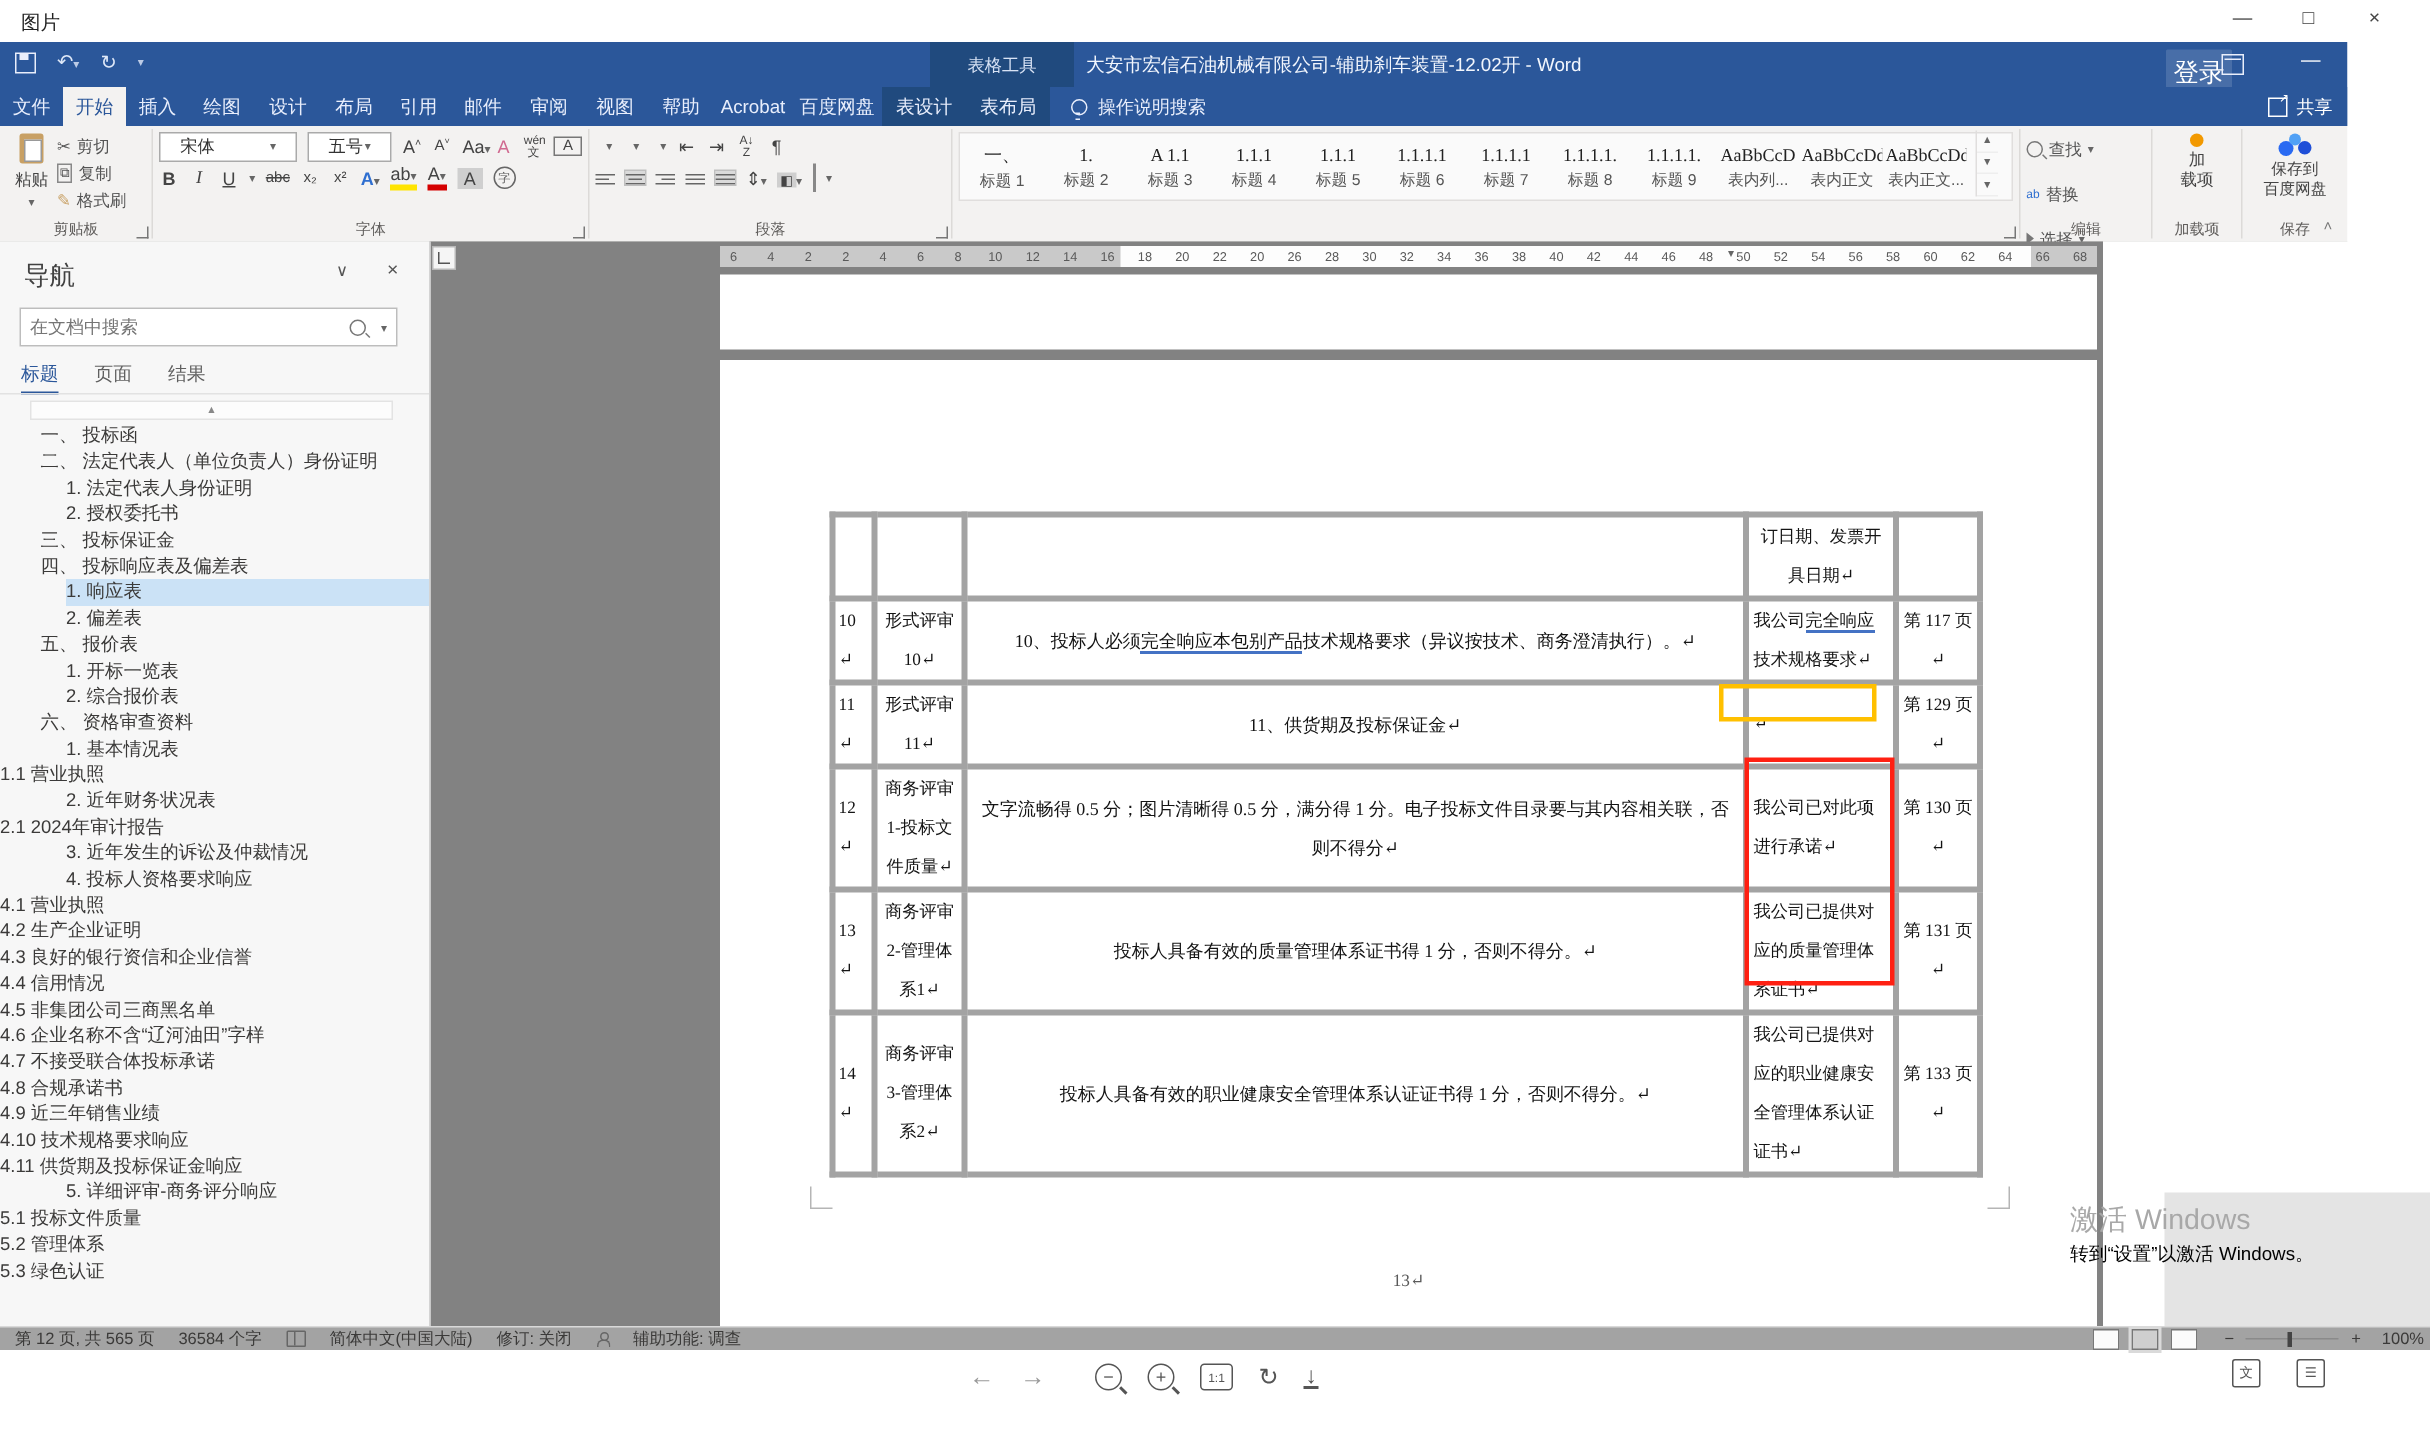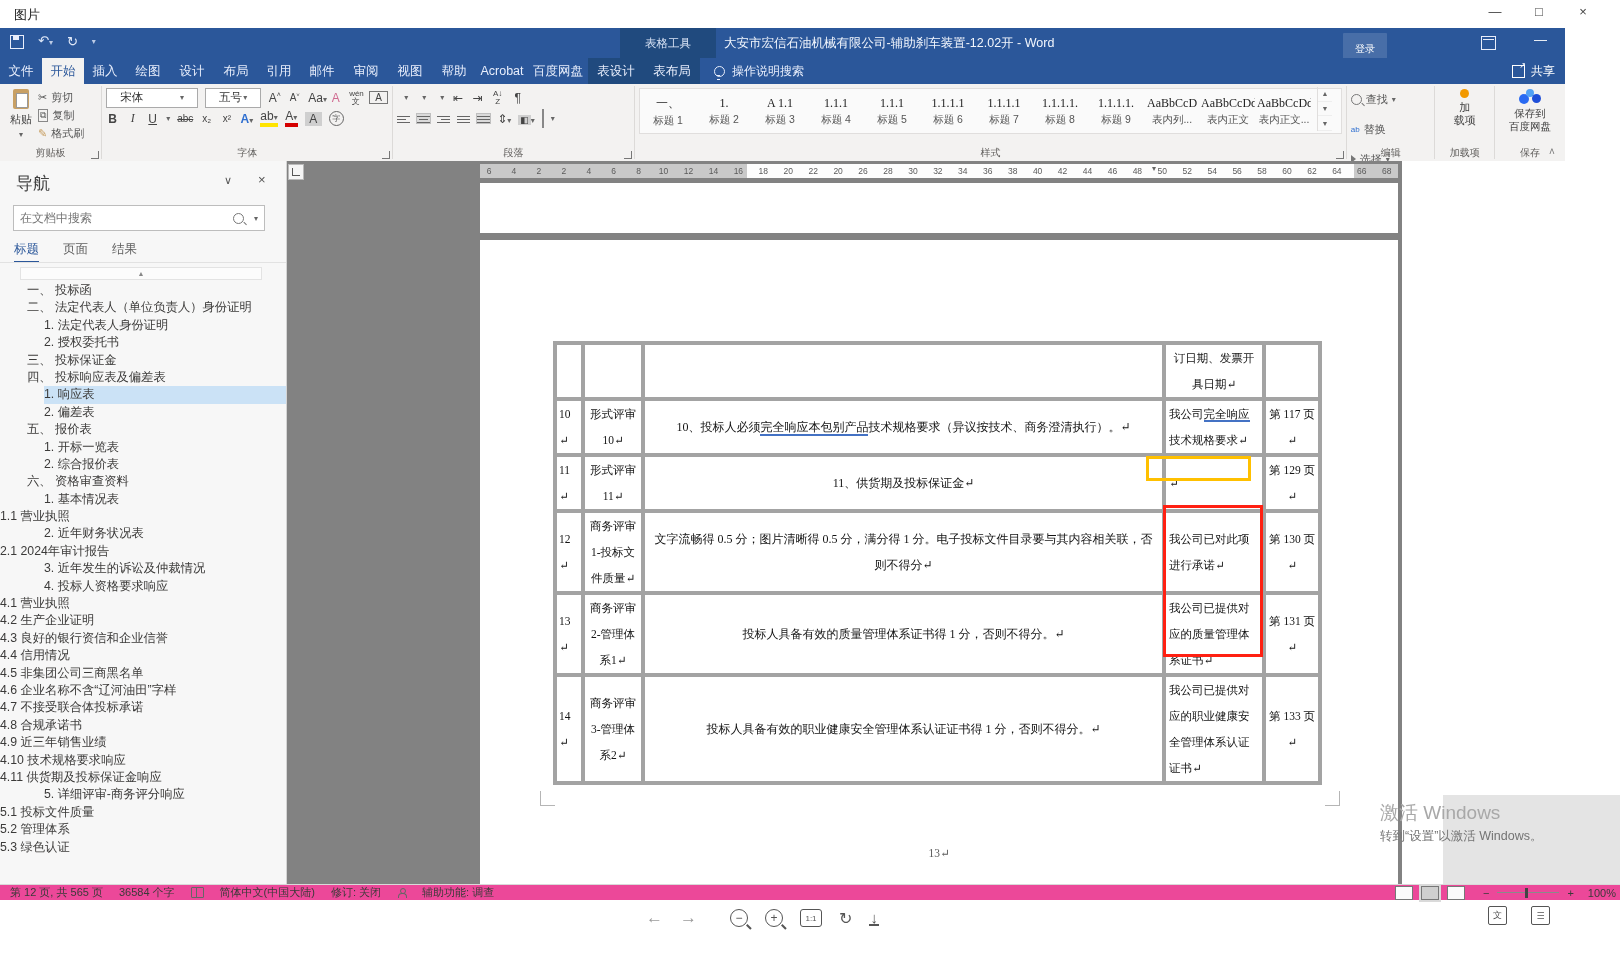--- a/index.html
+++ b/index.html
@@ -30,22 +30,22 @@
   
   .w-titlebar{left:0;top:28px;width:1565px;height:30px;background:#2b579a}
   .qat{left:10px;top:34px;display:flex;align-items:center;gap:14px}
   .floppy{width:12px;height:12px;border:1.4px solid #e9eefb;position:relative}
   .floppy::after{content:"";position:absolute;left:2px;top:0;width:6px;height:4px;background:#e9eefb}
   .qat-g{color:#dfe8f8;font-size:13px;line-height:13px}
   .qat-sm{color:#bccbe6;font-size:8px}
   .ctx-hd{left:620px;top:28px;width:96px;height:30px;background:#204a7e;display:flex;
        align-items:center;justify-content:center;font-size:11.5px;color:#d8e3f5}
   .w-doc-title{left:724px;top:35px;font-size:12.5px;color:#f2f6fd}
-  .signin{left:1343px;top:33px;width:44px;height:31px;background:rgba(255,255,255,.14);
-       display:flex;align-items:center;justify-content:center;font-size:10px;color:#fff;border-radius:1px}
+  .signin{left:1444px;top:33px;width:44px;height:31px;background:rgba(255,255,255,.14);
+       display:flex;align-items:center;justify-content:center;font-size:17px;color:#fff;border-radius:1px}
   .ribopts{left:1481px;top:36px;width:13px;height:12px;border:1.3px solid #e9eefb;position:relative}
   .ribopts::after{content:"";position:absolute;left:1px;top:2px;right:1px;height:1.3px;background:#e9eefb}
   .w-min{left:1534px;top:32px;color:#fff;font-size:13px}
 
   
   .tabsrow{left:0;top:58px;width:1565px;height:26px;background:#2b579a;display:flex;align-items:stretch}
   .rtab{display:flex;align-items:center;justify-content:center;font-size:12.5px;color:#e8eefc;cursor:default}
   .rtab.active{background:#f3f2f1;color:#2b579a}
   .rtab.ctx{background:#204a7e}
   .tw42{width:42px}.tw44{width:44px}.tw52{width:52px}.tw56{width:56px}.tw60{width:60px}
@@ -156,24 +156,24 @@
   .c-crit{font-size:12px;text-align:center;padding:0 6px !important}
   .c-resp{font-size:11.5px}
   .c-page{font-size:11.5px;text-align:center}
   .carry td{height:52px}
   .u{border-bottom:2px solid #4472c4}
   .ann-orange{left:666px;top:216px;width:99px;height:19px;border:3px solid #ffc000;z-index:4}
   .ann-red{left:683px;top:265px;width:94px;height:146px;border:3px solid #ff2012;z-index:4}
 
   .greyblock{left:1443px;top:795px;width:177px;height:89px;background:#e4e4e4;z-index:3}
   .wm1{left:1380px;top:800px;font-size:19px;color:#a8a8a8;z-index:5}
-  .wm2{left:1380px;top:828px;font-size:12.5px;color:#737373;z-index:5}
+  .wm2{left:1380px;top:828px;font-size:12.5px;color:#000000;z-index:5}
 
   
-  .statusbar{left:0;top:884px;width:1620px;height:15px;background:#ec4899;border-top:1px solid #d9d9d9;
+  .statusbar{left:0;top:884px;width:1620px;height:15px;background:#a3a3a3;border-top:1px solid #d9d9d9;
        display:flex;align-items:center;font-size:11px;color:#3b3a39;z-index:6}
   .sb-left{display:flex;align-items:center;gap:16px;padding-left:10px}
   .book-ic{width:11px;height:9px;border:1.1px solid #666;border-radius:1px;position:relative}
   .book-ic::after{content:"";position:absolute;left:4.5px;top:0;bottom:0;width:1px;background:#666}
   .person-ic{width:9px;height:9px;position:relative;display:inline-block}
   .person-ic::before{content:"";position:absolute;left:2.5px;top:0;width:4px;height:4px;border:1px solid #666;border-radius:50%}
   .person-ic::after{content:"";position:absolute;left:1px;top:5px;width:7px;height:4px;border:1px solid #666;border-bottom:0;border-radius:4px 4px 0 0}
   .sb-right{position:absolute;right:4px;top:0;height:100%;display:flex;align-items:center;gap:8px}
   .view-ic{width:16px;height:12px;border:1px solid #777;background:#fbfbfb;display:inline-block}
   .view-ic.sel{background:#cfcfcf;outline:2px solid #dadada}
@@ -409,21 +409,20 @@
         <div class="sg-item">
           <span class="sg-prev">AaBbCcDdE</span>
           <span class="sg-name">表内正文...</span>
         </div>
       </div>
     <div class="sg-arrows" style="position:absolute;right:14px;top:3px">
       <span class="sg-ar">▲</span>
       <span class="sg-ar">▼</span>
       <span class="sg-ar">▼</span>
     </div>
-    <div class="glabel">样式</div>
     <span class="dlg"></span>
   </div>
   <div class="rsep"></div>
 
   <div class="rgroup" style="width:82px">
     <div class="edit-col">
       <div class="smallbtn">
           <span class="minimag"></span>
           <span>查找</span>
           <span class="car">▾</span>

